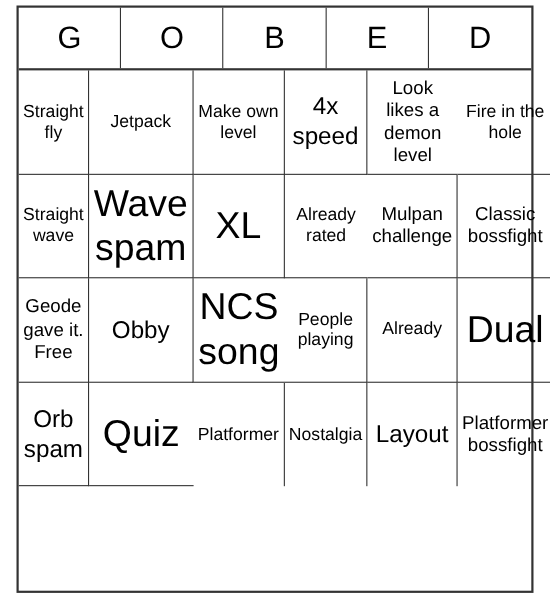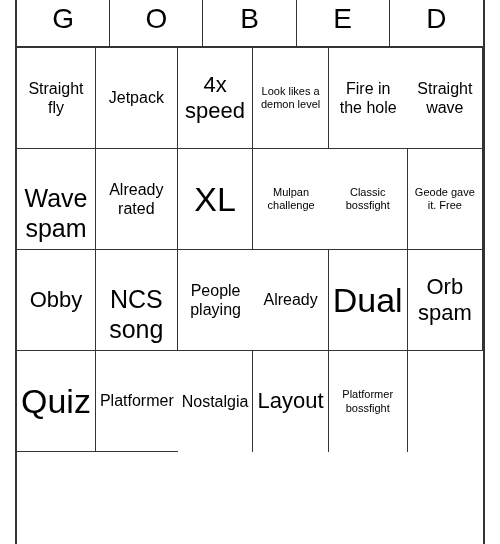--- a/index.html
+++ b/index.html
@@ -71,34 +71,33 @@
       border-bottom: none;
       text-align: center;
     }
 
     .bingo-cell span {
       display: block;
       width: 100%;
     }
 
     .size-small {
-      font-size: 11px;
+      font-size: 17px;
     }
 
     .size-medium {
       font-size: 16px;
     }
 
     .size-large {
       font-size: 22px;
     }
 
     .size-xlarge {
-      font-size: 25px;
-      margin-top: 28px;
+      font-size: 34px;
     }
 
     .size-xxlarge {
       font-size: 34px;
     }
   </style>
 </head>
 <body>
 
 <div class="bingo-container">
@@ -110,39 +109,42 @@
       <div class="header-cell">D</div>
     </div>
   <div class="bingo-grid">
   <div class="bingo-cell">
         <span class="size-medium">Straight fly</span>
       </div>
       <div class="bingo-cell">
         <span class="size-medium">Jetpack</span>
       </div>
       <div class="bingo-cell">
+        <span class="size-medium">Make own level</span>
+      </div>
+      <div class="bingo-cell">
         <span class="size-large">4x speed</span>
       </div>
       <div class="bingo-cell">
         <span class="size-small">Look likes a demon level</span>
       </div>
       <div class="bingo-cell">
         <span class="size-medium">Fire in the hole</span>
       </div>
       <div class="bingo-cell">
         <span class="size-medium">Straight wave</span>
       </div>
       <div class="bingo-cell">
         <span class="size-xlarge">Wave spam</span>
       </div>
       <div class="bingo-cell">
-        <span class="size-medium">Already rated</span>
+        <span class="size-xxlarge">XL</span>
       </div>
       <div class="bingo-cell">
-        <span class="size-xxlarge">XL</span>
+        <span class="size-medium">Already rated</span>
       </div>
       <div class="bingo-cell">
         <span class="size-small">Mulpan challenge</span>
       </div>
       <div class="bingo-cell">
         <span class="size-small">Classic bossfight</span>
       </div>
       <div class="bingo-cell">
         <span class="size-small">Geode gave it. Free</span>
       </div>

